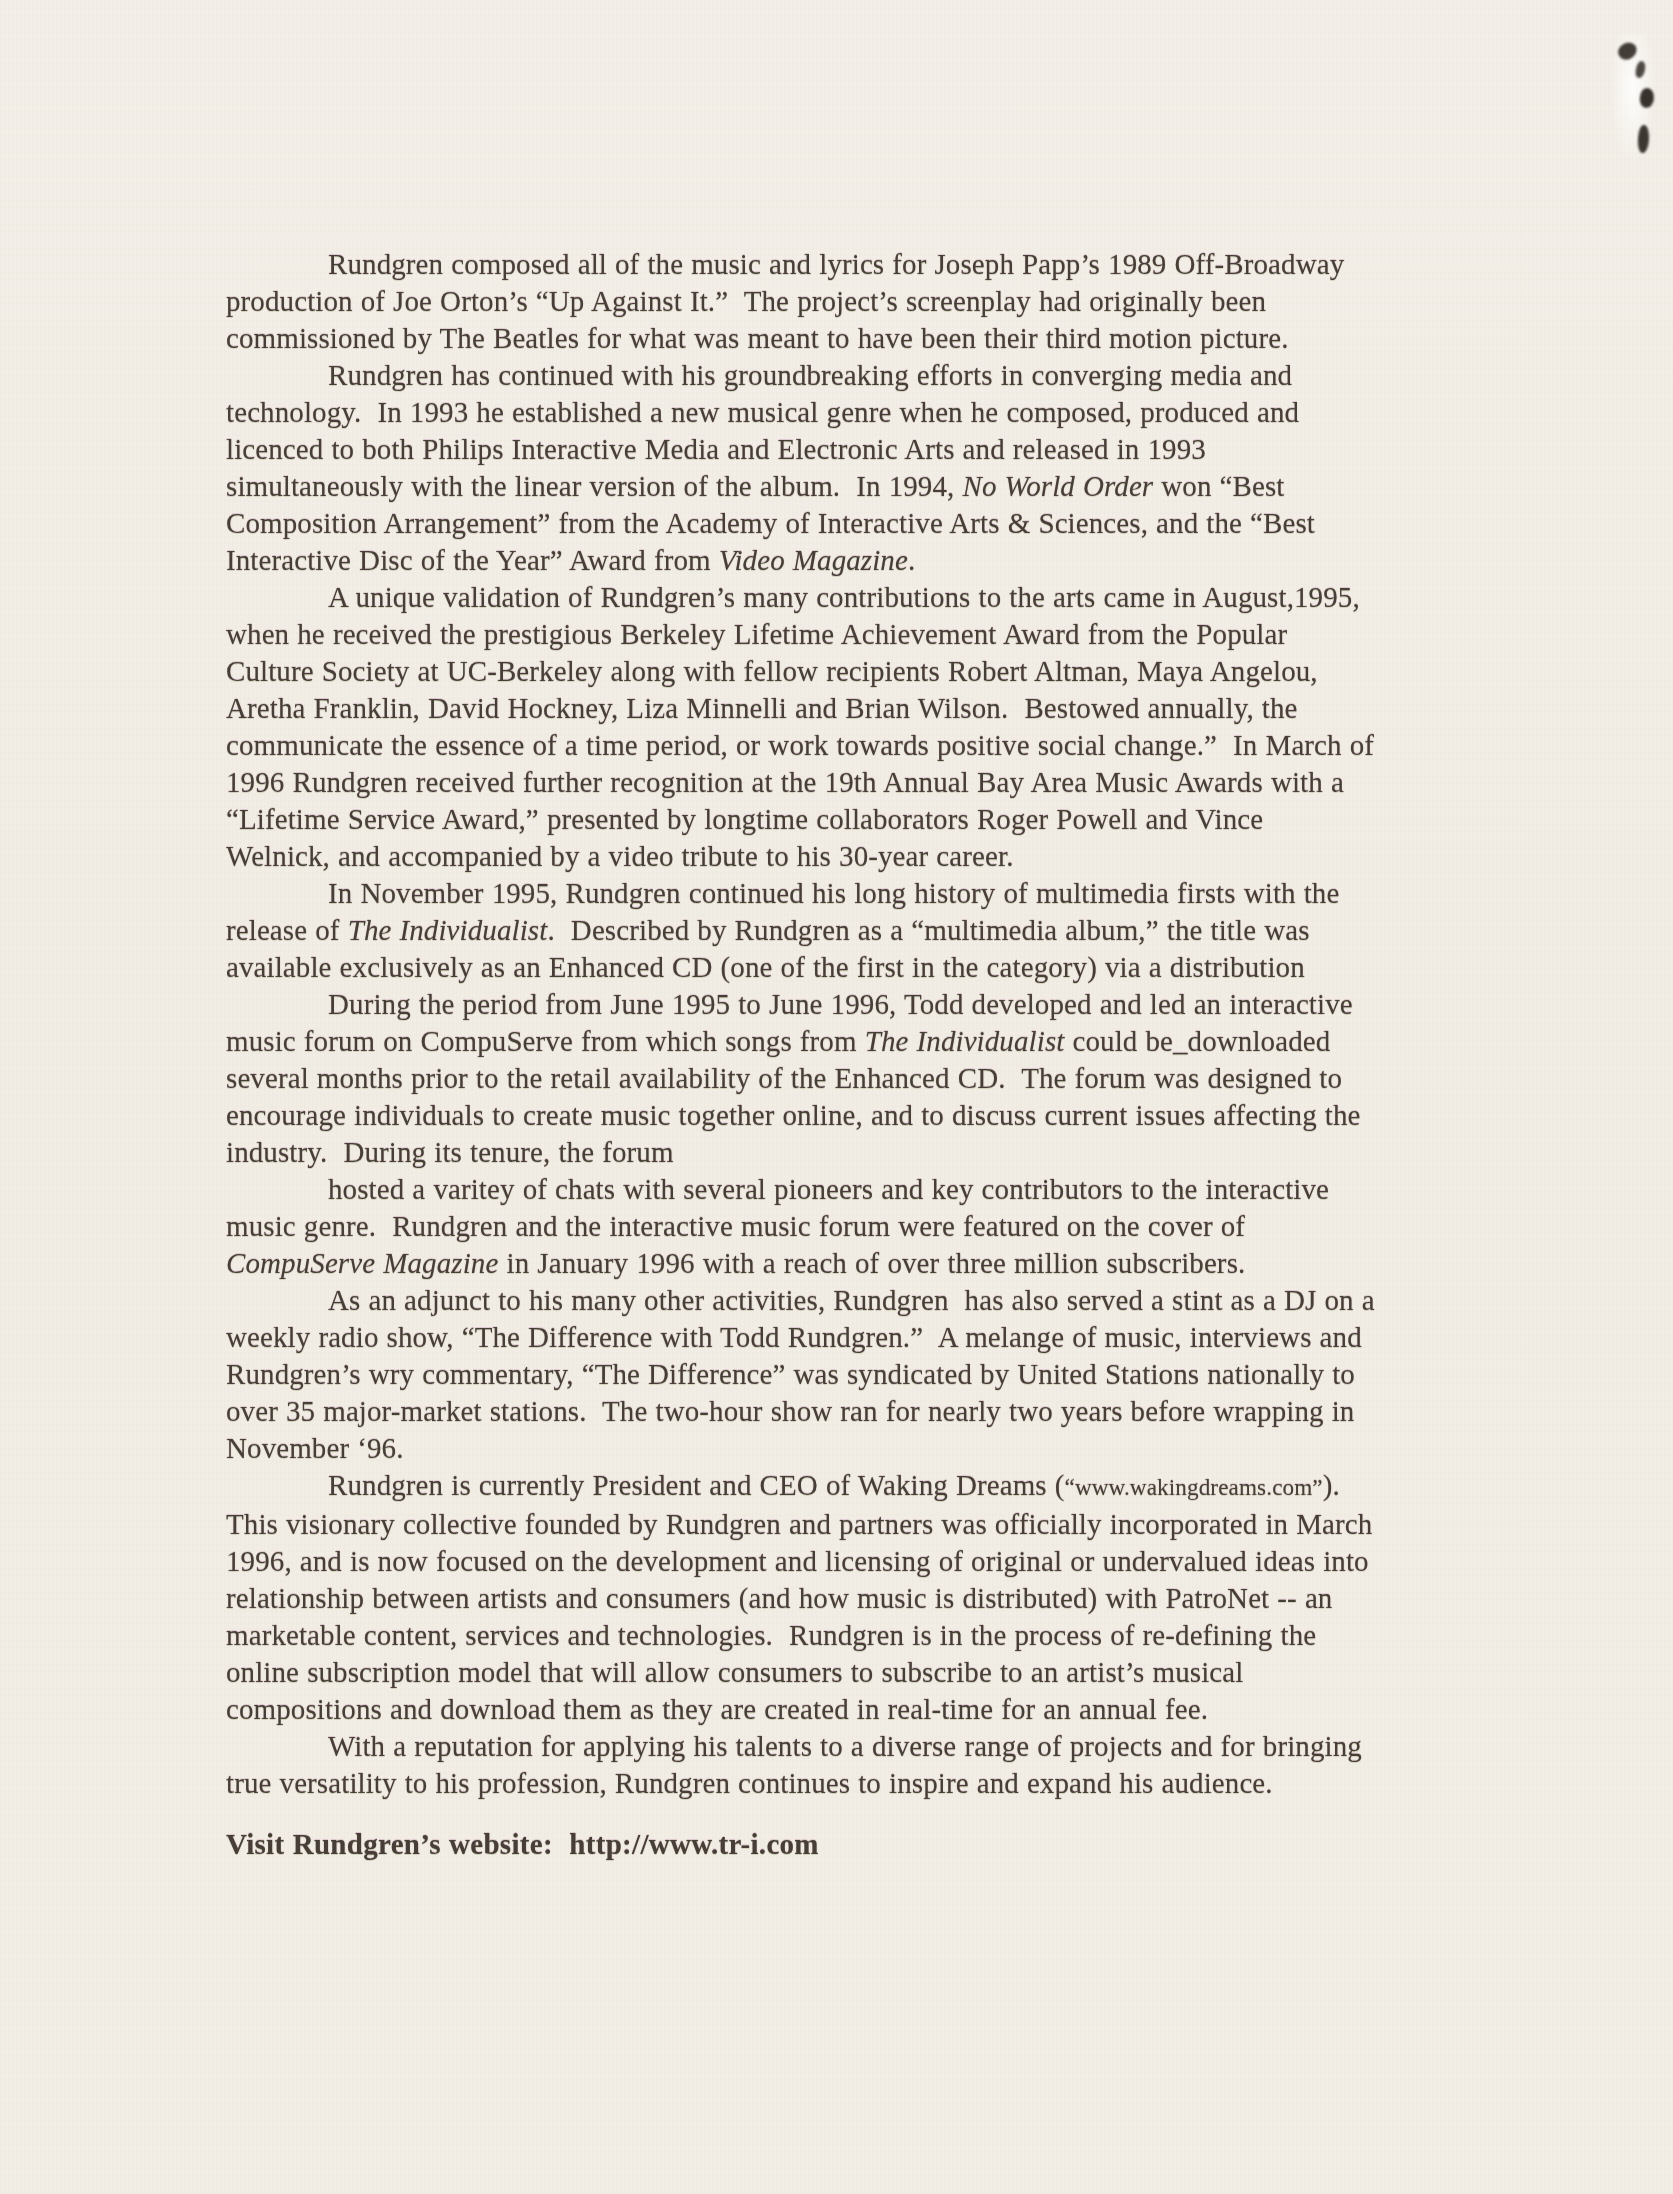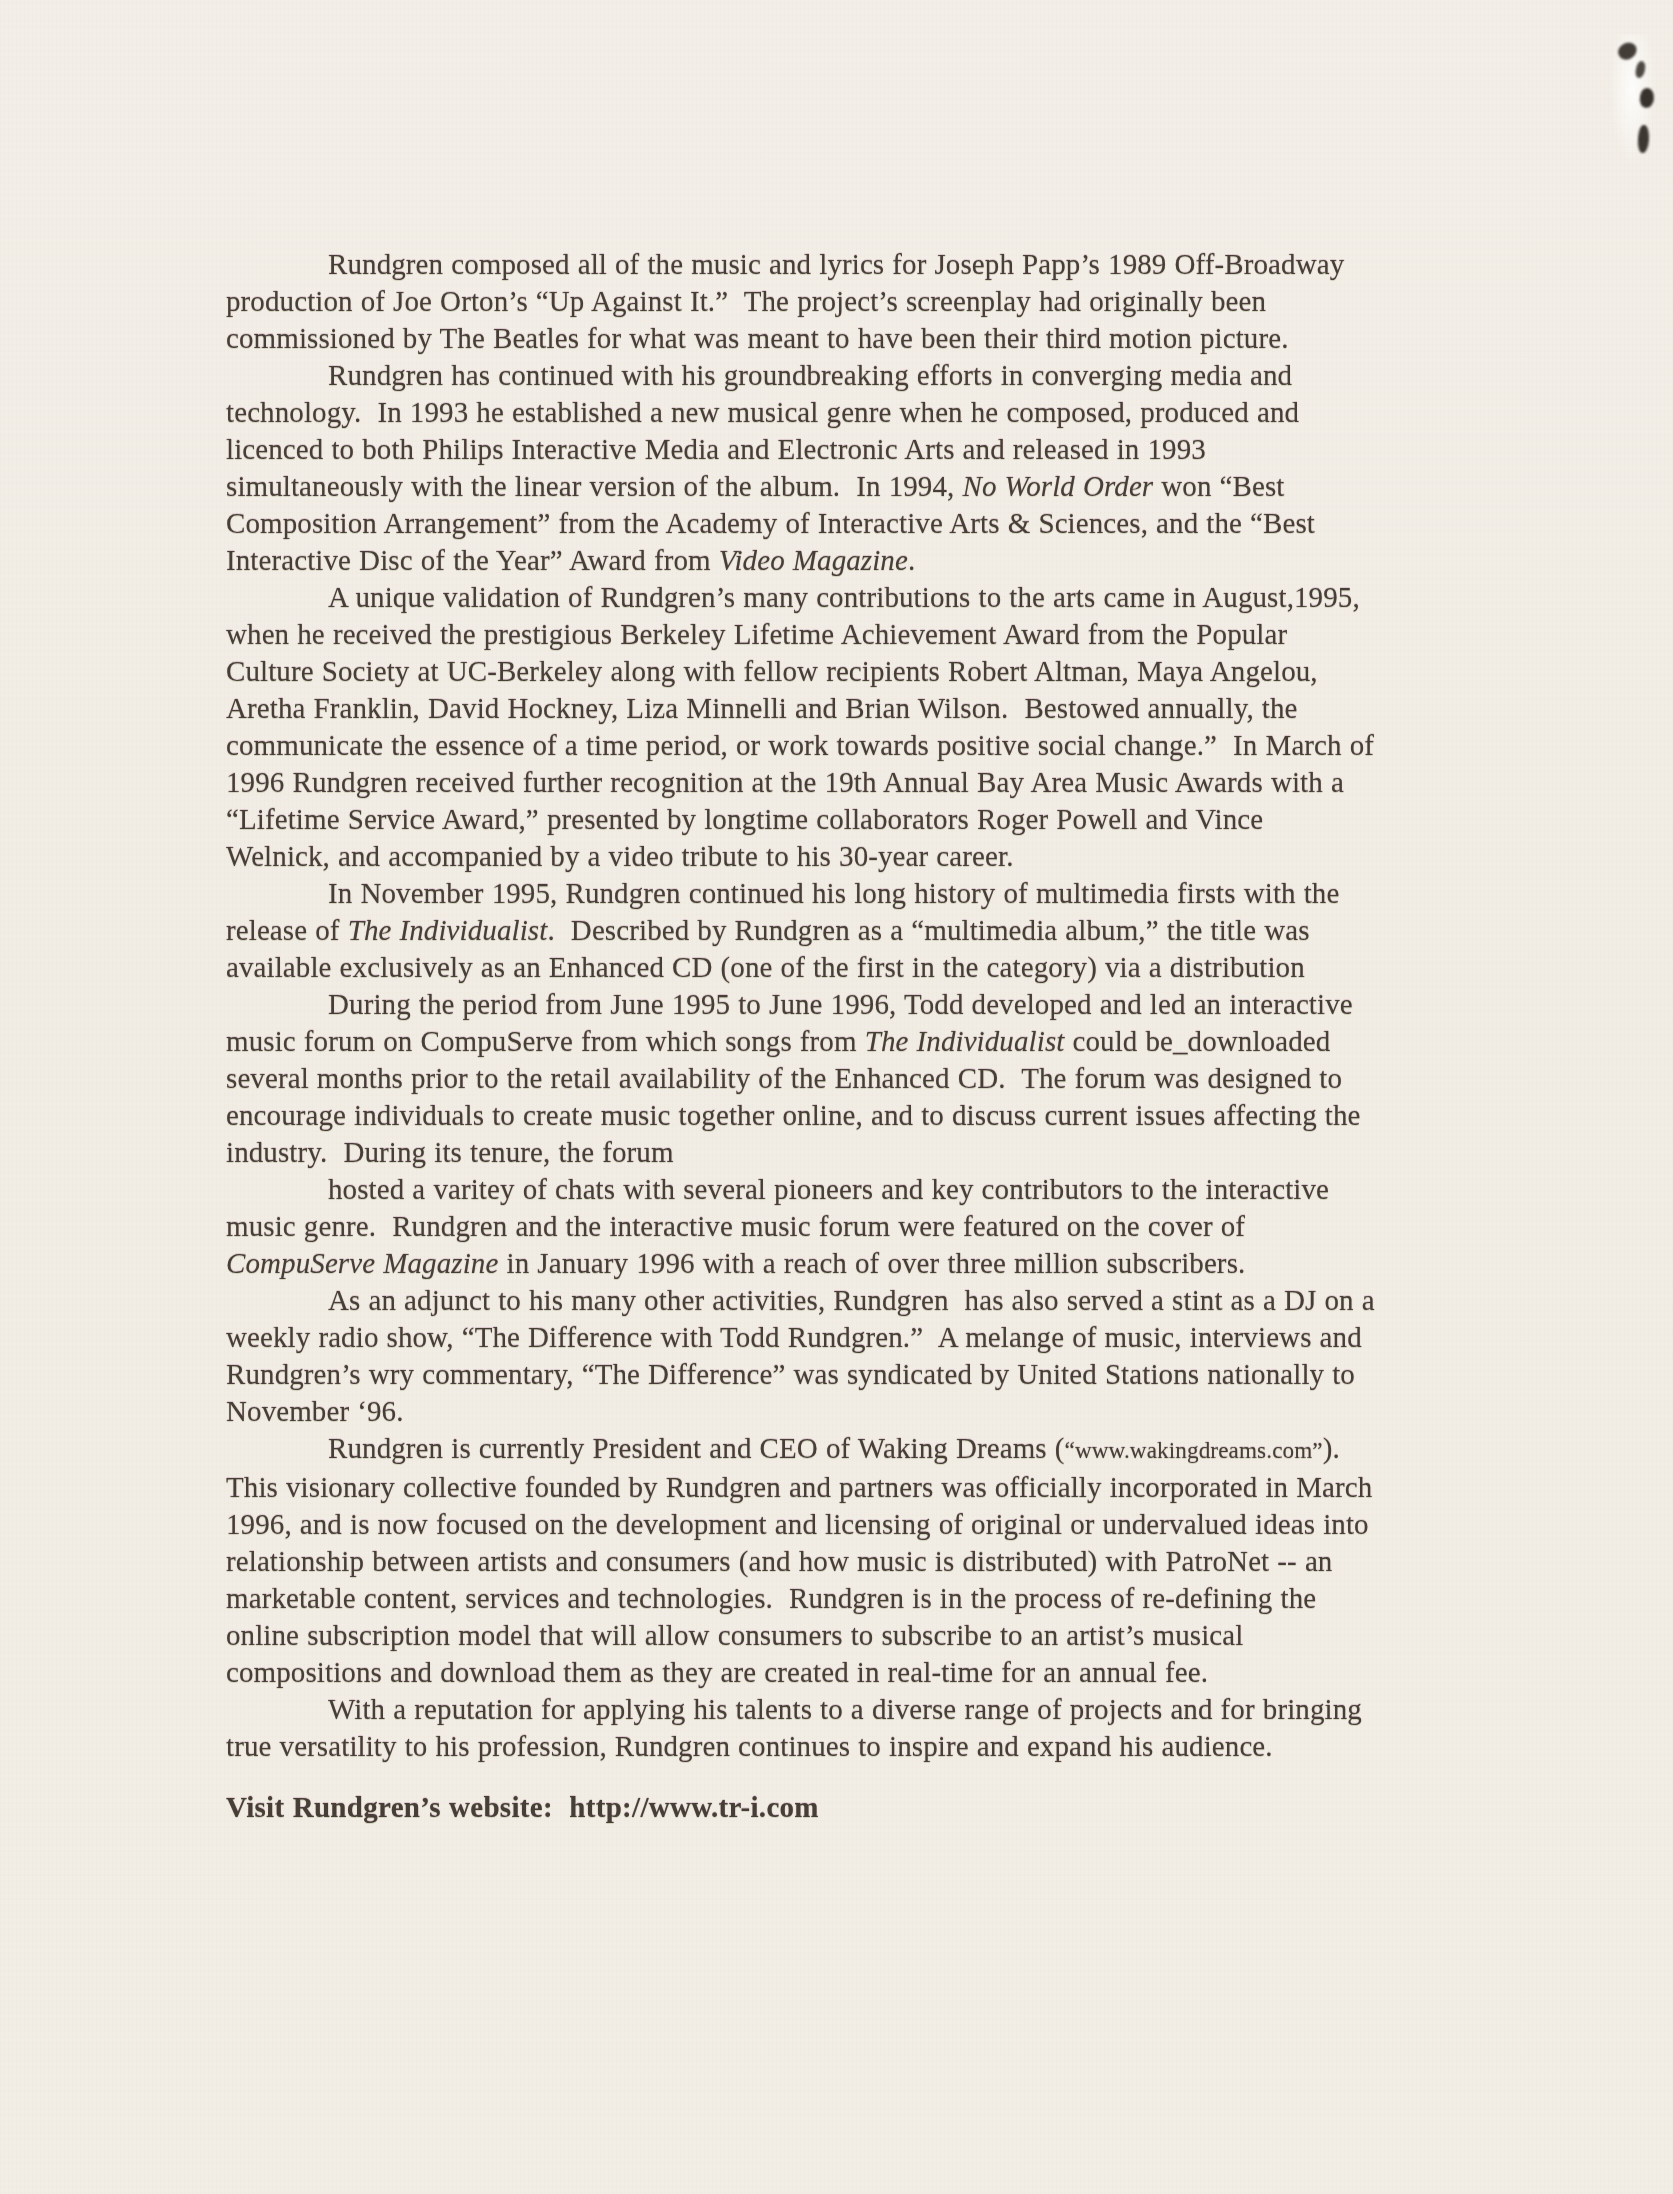--- a/index.html
+++ b/index.html
@@ -118,20 +118,21 @@
       </div>
       <div class="para">
         <div class="line indent"><span class="">hosted a varitey of chats with several pioneers and key contributors to the interactive</span></div>
         <div class="line"><span class="">music genre.  Rundgren and the interactive music forum were featured on the cover of</span></div>
         <div class="line"><span class="italic ">CompuServe Magazine</span><span class=""> in January 1996 with a reach of over three million subscribers.</span></div>
       </div>
       <div class="para">
         <div class="line indent"><span class="">As an adjunct to his many other activities, Rundgren  has also served a stint as a DJ on a</span></div>
         <div class="line"><span class="">weekly radio show, “The Difference with Todd Rundgren.”  A melange of music, interviews and</span></div>
         <div class="line"><span class="">Rundgren’s wry commentary, “The Difference” was syndicated by United Stations nationally to</span></div>
+        <div class="line"><span class="">over 35 major-market stations.  The two-hour show ran for nearly two years before wrapping in</span></div>
         <div class="line"><span class="">November ‘96.</span></div>
       </div>
       <div class="para">
         <div class="line indent"><span class="">Rundgren is currently President and CEO of Waking Dreams (</span><span class="small">“www.wakingdreams.com”</span><span class="">).</span></div>
         <div class="line"><span class="">This visionary collective founded by Rundgren and partners was officially incorporated in March</span></div>
         <div class="line"><span class="">1996, and is now focused on the development and licensing of original or undervalued ideas into</span></div>
         <div class="line"><span class="">relationship between artists and consumers (and how music is distributed) with PatroNet -- an</span></div>
         <div class="line"><span class="">marketable content, services and technologies.  Rundgren is in the process of re-defining the</span></div>
         <div class="line"><span class="">online subscription model that will allow consumers to subscribe to an artist’s musical</span></div>
         <div class="line"><span class="">compositions and download them as they are created in real-time for an annual fee.</span></div>

